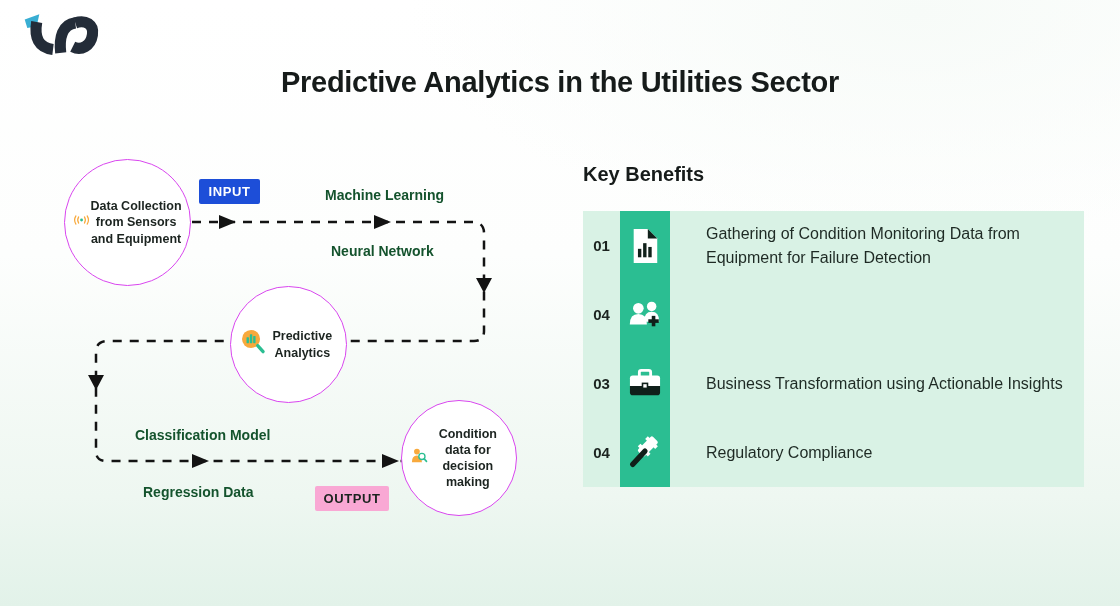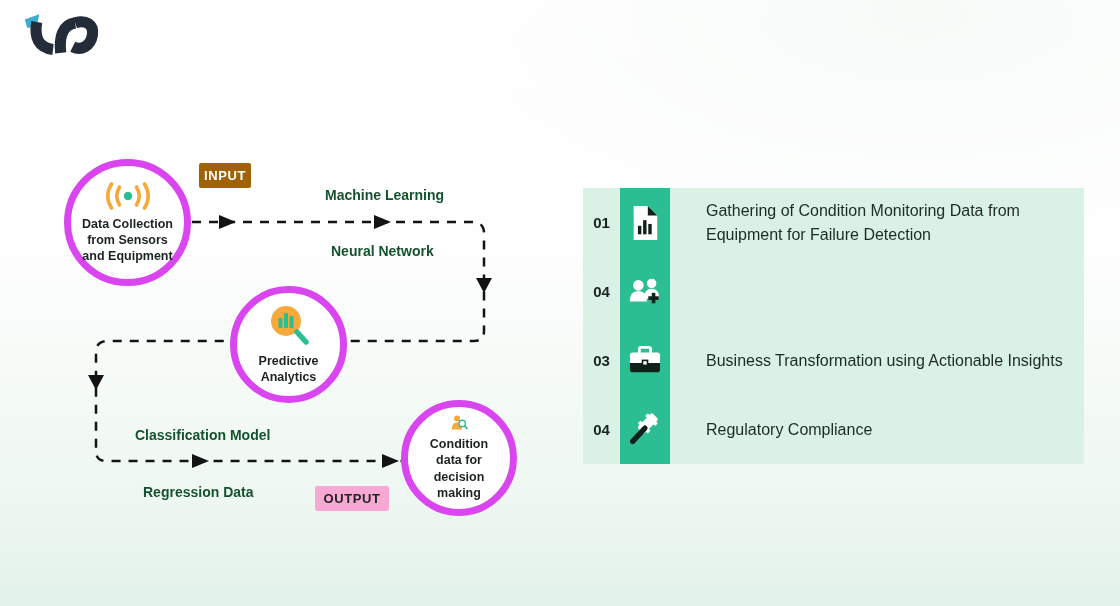--- a/index.html
+++ b/index.html
@@ -18,35 +18,35 @@
   .logo{ position:absolute; left:16px; top:10px; width:86px; height:48px; }
   .sr{ position:absolute; width:1px; height:1px; overflow:hidden; clip:rect(0 0 0 0); }
   .title{
     position:absolute; top:66px; left:0; width:100%;
     text-align:center; font-size:29px; font-weight:700; letter-spacing:-0.3px; color:#161b1a;
   }
 
   
   .connector-layer{ position:absolute; left:0; top:0; width:1120px; height:606px; pointer-events:none; }
   .node{
-    position:absolute; background:#ffffff; border:7px solid #d946ef; border-radius:50%;
-    display:flex; flex-direction:column; align-items:center; justify-content:center;
+    position:absolute; background:#ffffff; border:1px solid #d946ef; border-radius:50%;
+    display:flex; flex-direction:row; align-items:center; justify-content:center;
     text-align:center; padding:8px;
   }
   .node .label{ font-size:12.5px; font-weight:700; line-height:1.3; color:#1c2420; }
   .node .nicon{ margin-bottom:5px; }
   .node-1{ left:64px; top:159px; width:127px; height:127px; }
   .node-2{ left:230px; top:286px; width:117px; height:117px; }
   .node-3{ left:401px; top:400px; width:116px; height:116px; }
 
   .badge{
     position:absolute; display:flex; align-items:center; justify-content:center;
     font-size:13px; font-weight:700; letter-spacing:0.6px; border-radius:2px;
   }
-  .badge-input{ left:199px; top:163px; width:52px; height:25px; background:#a16207; color:#ffffff; }
+  .badge-input{ left:199px; top:179px; width:61px; height:25px; background:#1d4ed8; color:#ffffff; }
   .badge-output{ left:315px; top:486px; width:74px; height:25px; background:#f9a8d4; color:#1c2420; }
 
   .edge-label{ position:absolute; font-size:14px; font-weight:700; color:#14532d; white-space:nowrap; }
   .lbl-ml{ left:325px; top:187px; }
   .lbl-nn{ left:331px; top:243px; }
   .lbl-cm{ left:135px; top:427px; }
   .lbl-rm{ left:143px; top:484px; }
 
   
   .benefits{ position:absolute; left:583px; top:163px; width:501px; }
@@ -67,20 +67,21 @@
   <div class="logo">
     <span class="sr">tro</span>
     <svg width="86" height="48" viewBox="0 0 100 56">
       <path d="M10,11 L27,5 L24,19 L13,21 Z" fill="#38aed3"></path>
       <path d="M24,14 C21,32 26,44 43,46" stroke="#232c38" stroke-width="13" fill="none" stroke-linecap="butt"></path>
       <path d="M52,50 C50,32 54,17 69,15" stroke="#232c38" stroke-width="13" fill="none" stroke-linecap="butt"></path>
       <path d="M69,15 C81,11 91,17 89,29 C87,42 76,48 66,43" stroke="#232c38" stroke-width="13" fill="none" stroke-linecap="butt"></path>
     </svg>
   </div>
 
+  <h1 class="title">Predictive Analytics in the Utilities Sector</h1>
 
   <svg class="connector-layer" viewBox="0 0 1120 606">
     <path d="M192,222 H474 Q484,223 484,233 V331 Q484,341 474,341 H106 Q96,342 96,352 V451 Q96,461 106,461 H432" fill="none" stroke="#131313" stroke-width="2.5" stroke-dasharray="9 8"></path>
     <polygon points="219,215 236,222 219,229" fill="#131313"></polygon>
     <polygon points="374,215 391,222 374,229" fill="#131313"></polygon>
     <polygon points="476,278 492,278 484,293" fill="#131313"></polygon>
     <polygon points="88,375 104,375 96,390" fill="#131313"></polygon>
     <polygon points="192,454 209,461 192,468" fill="#131313"></polygon>
     <polygon points="382,454 399,461 382,468" fill="#131313"></polygon>
   </svg>
@@ -119,20 +120,21 @@
 
   <div class="badge badge-input">INPUT</div>
   <div class="badge badge-output">OUTPUT</div>
 
   <div class="edge-label lbl-ml">Machine Learning</div>
   <div class="edge-label lbl-nn">Neural Network</div>
   <div class="edge-label lbl-cm">Classification Model</div>
   <div class="edge-label lbl-rm">Regression Data</div>
 
   <div class="benefits">
+    <h2>Key Benefits</h2>
     <div class="rows">
 
       <div class="row">
         <div class="num">01</div>
         <div class="tile">
           <svg width="32" height="38" viewBox="0 0 34 40">
             <path d="M5,2 H20 L30,12 V38 H5 Z" fill="#ffffff"></path>
             <path d="M20,2 L30,12 H20 Z" fill="#10201a"></path>
             <rect x="9.5" y="23" width="3.6" height="9" fill="#10201a"></rect>
             <rect x="15" y="17" width="3.6" height="15" fill="#10201a"></rect>

